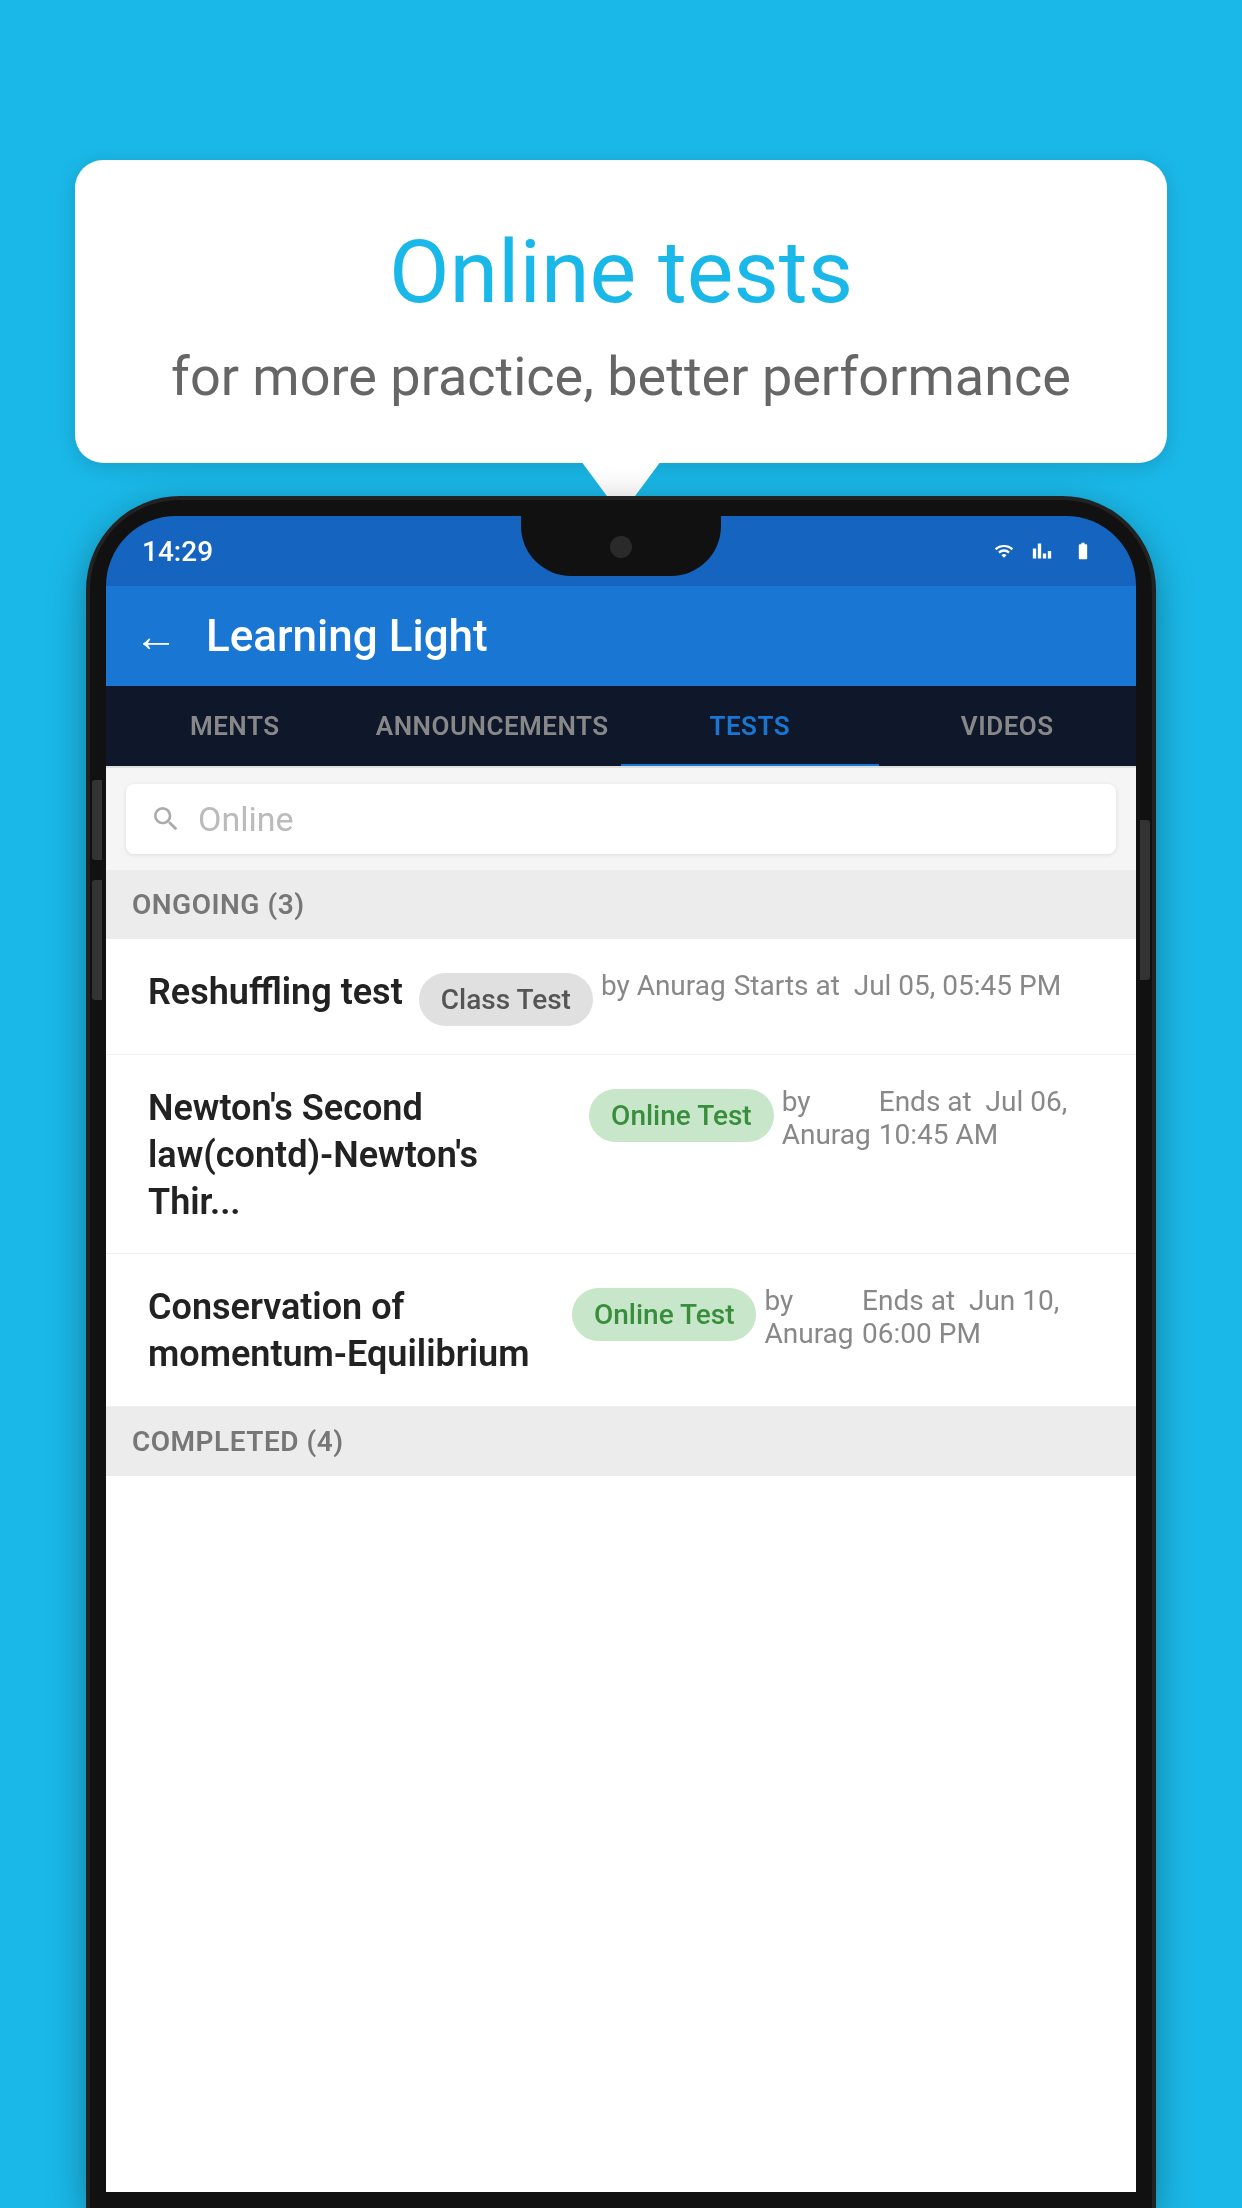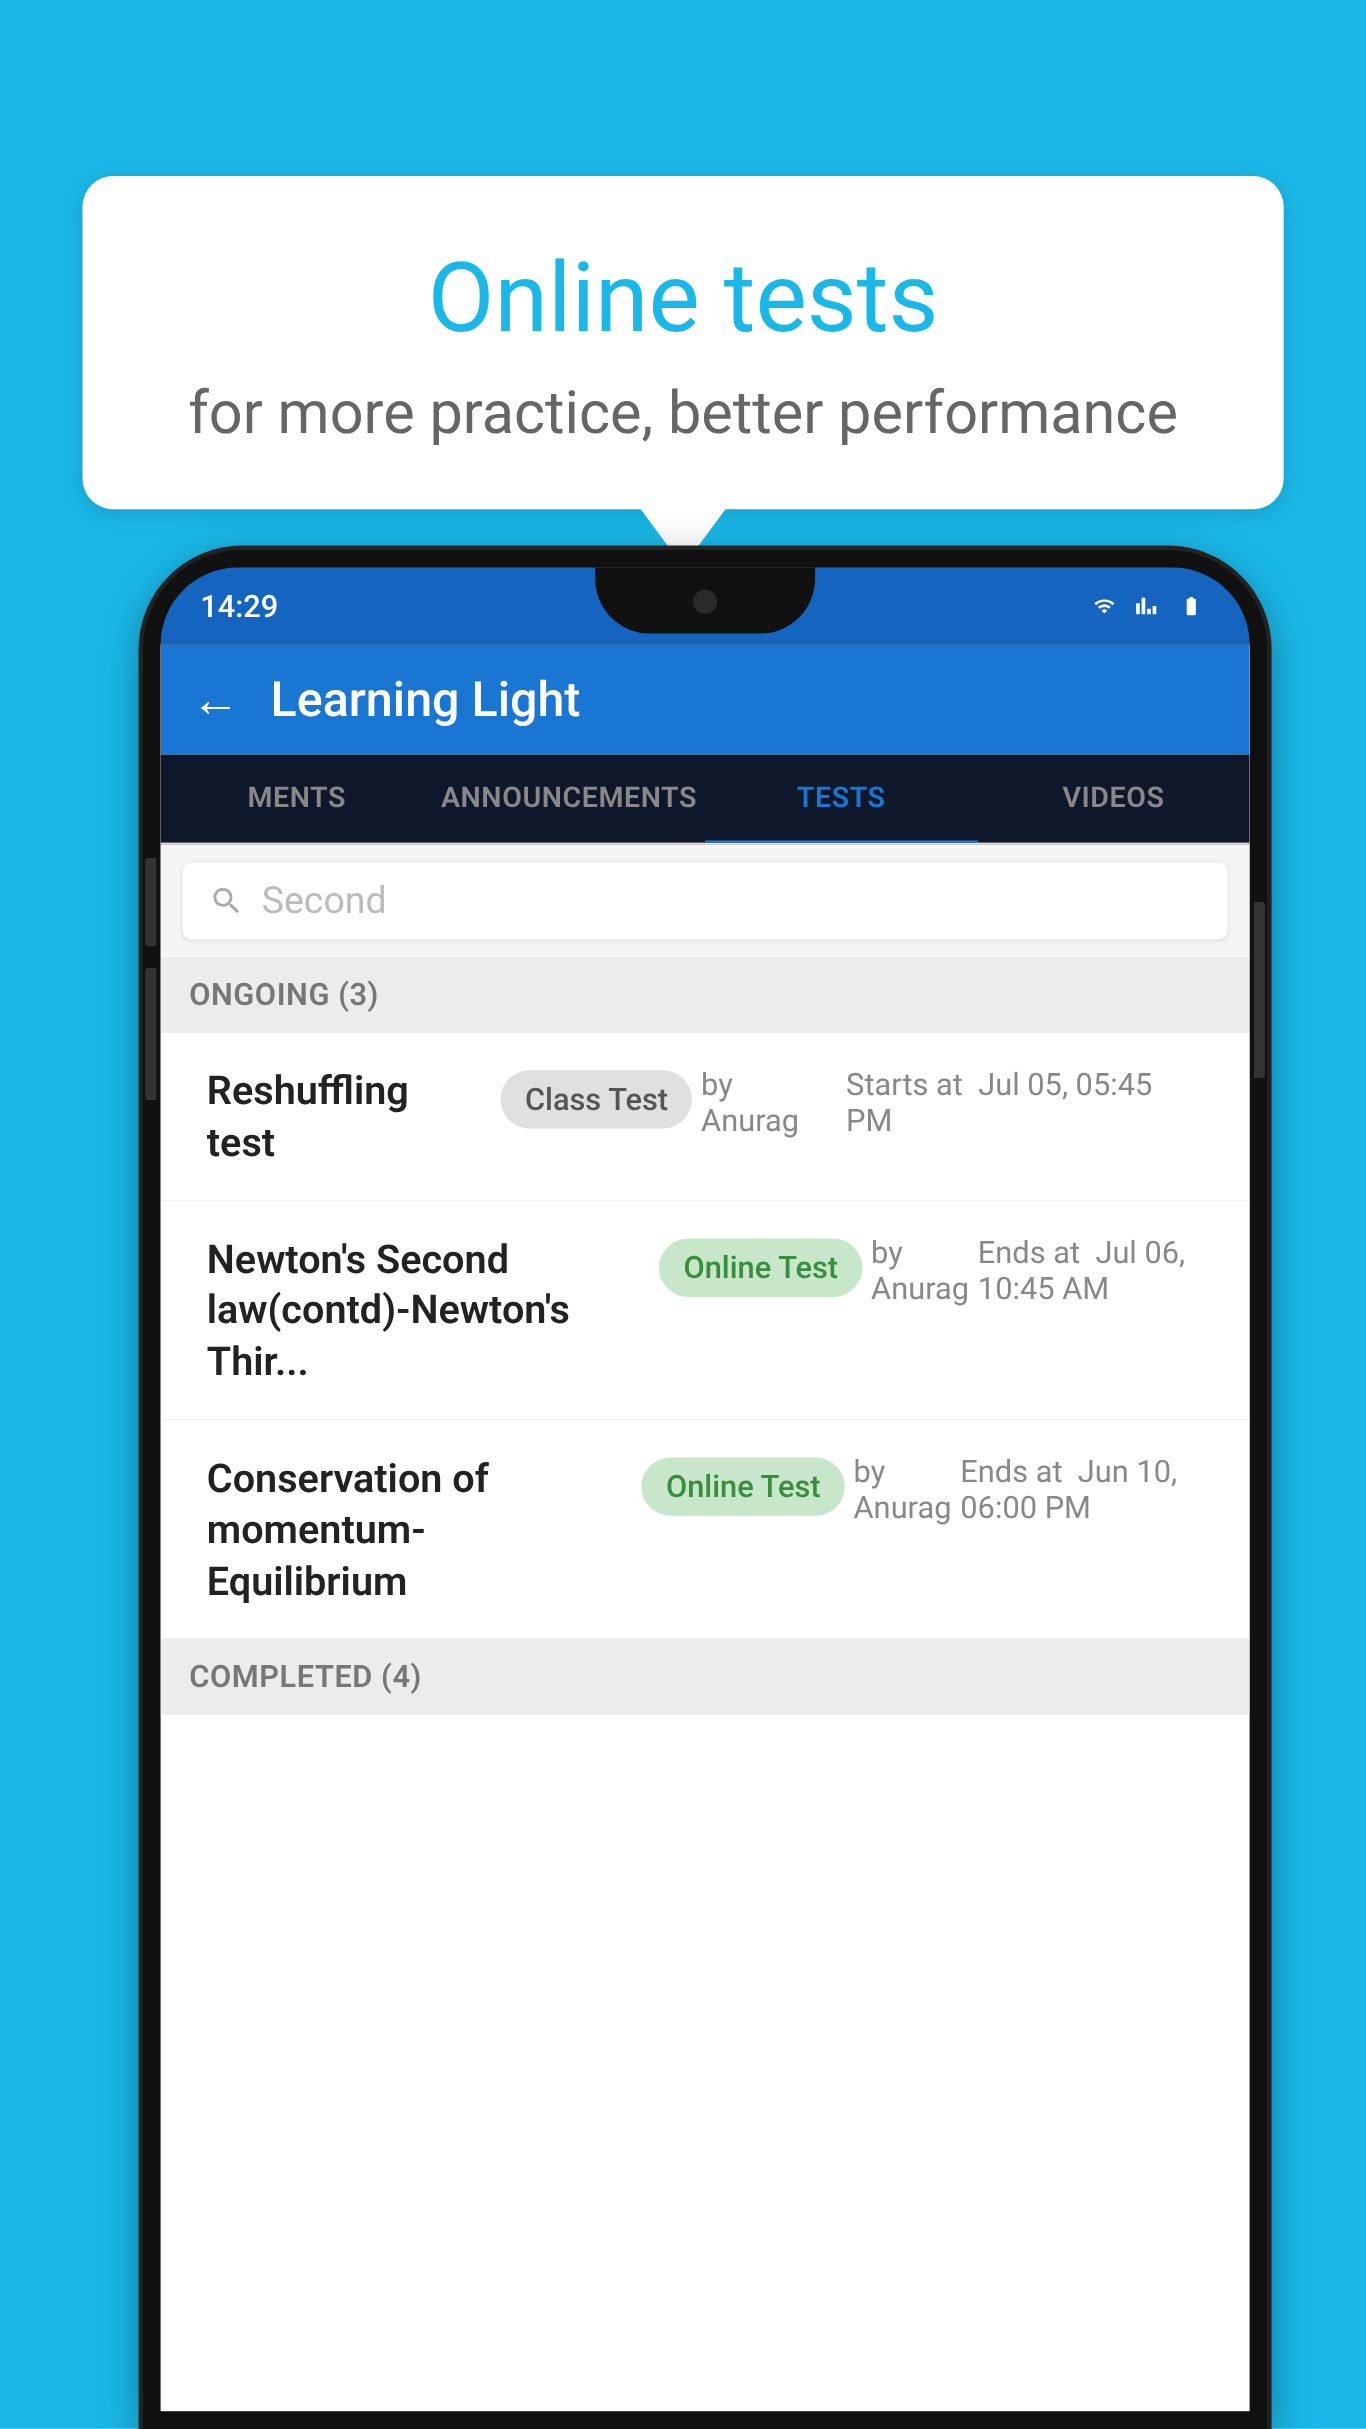--- a/index.html
+++ b/index.html
@@ -55,21 +55,20 @@
     .phone-frame {
       position: absolute;
       top: 500px;
       left: 90px;
       right: 90px;
       bottom: 0;
       background: #111;
       border-radius: 90px 90px 0 0;
       padding: 16px;
       box-shadow: 0 0 0 4px #222, 0 10px 40px rgba(0,0,0,0.4);
-      margin-left: 40px;
     }
 
     
     .phone-top {
       position: relative;
       height: 70px;
       background: #1565c0;
       border-radius: 75px 75px 0 0;
       display: flex;
       align-items: center;
@@ -345,21 +344,21 @@
       <div class="tab">
         <span>VIDEOS</span>
       </div>
     </div>
 
     <div class="search-container">
       <div class="search-bar">
         <svg class="search-icon-svg" viewBox="0 0 24 24">
           <path d="M15.5 14h-.79l-.28-.27A6.471 6.471 0 0 0 16 9.5 6.5 6.5 0 1 0 9.5 16c1.61 0 3.09-.59 4.23-1.57l.27.28v.79l5 4.99L20.49 19l-4.99-5zm-6 0C7.01 14 5 11.99 5 9.5S7.01 5 9.5 5 14 7.01 14 9.5 11.99 14 9.5 14z"></path>
         </svg>
-        <span class="search-placeholder">Second</span>
+        <span class="search-placeholder">Online</span>
       </div>
     </div>
 
     <div class="section-header">ONGOING (3)</div>
 
     <div class="test-item">
       <div class="test-item-row">
         <span class="test-item-title">Reshuffling test</span>
         <span class="test-badge badge-class">Class Test</span>
       </div>

